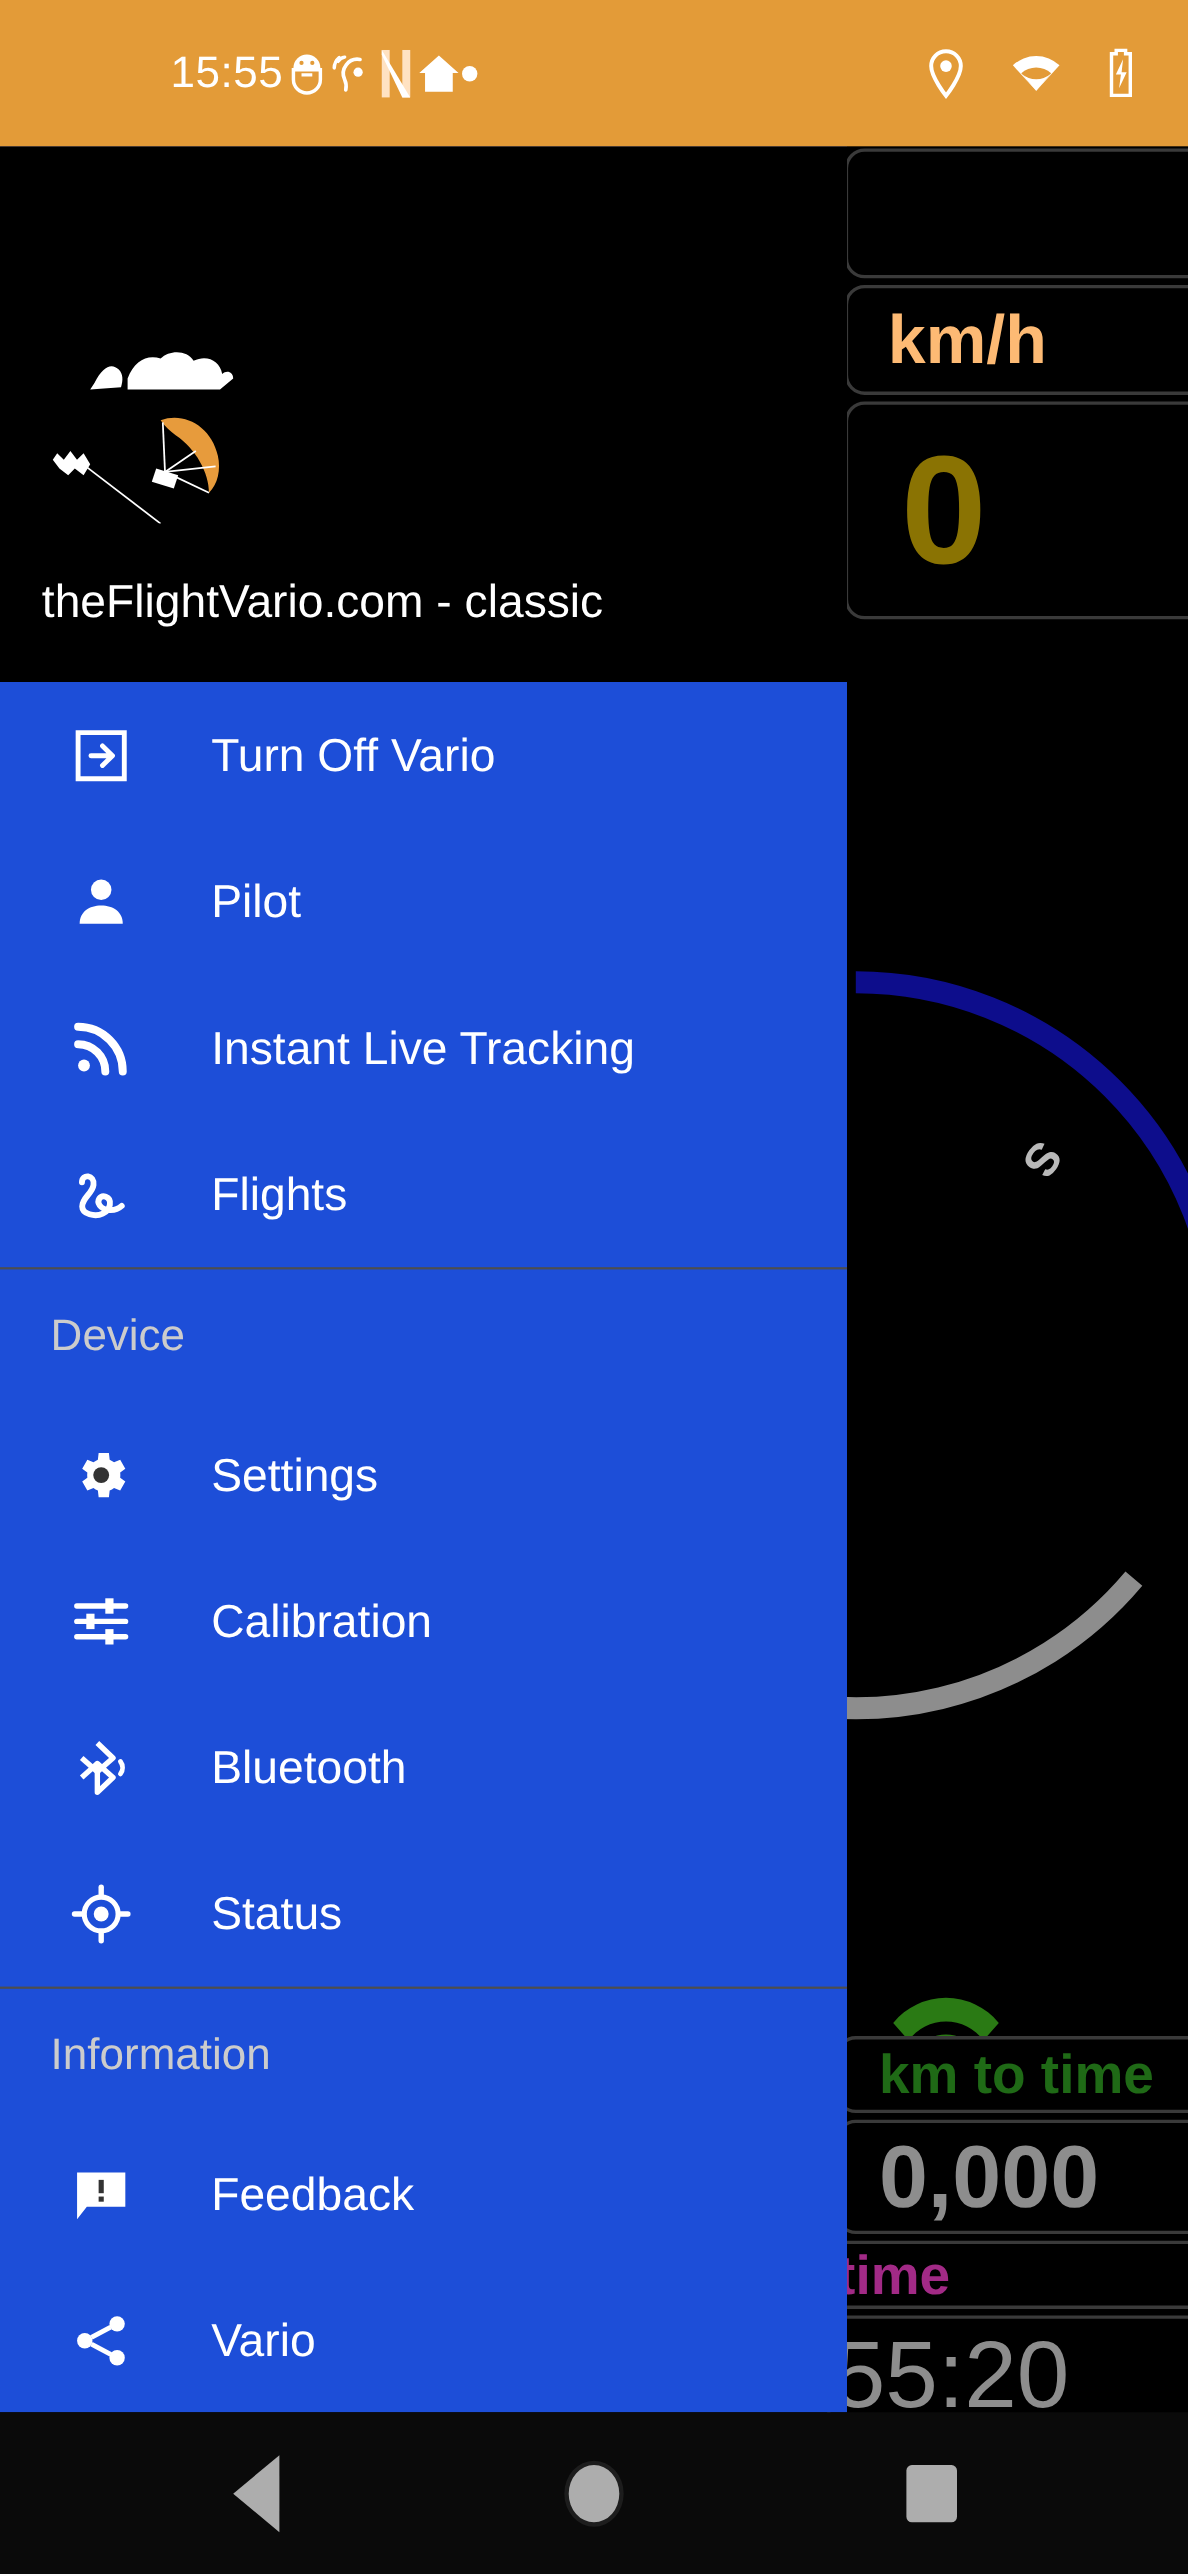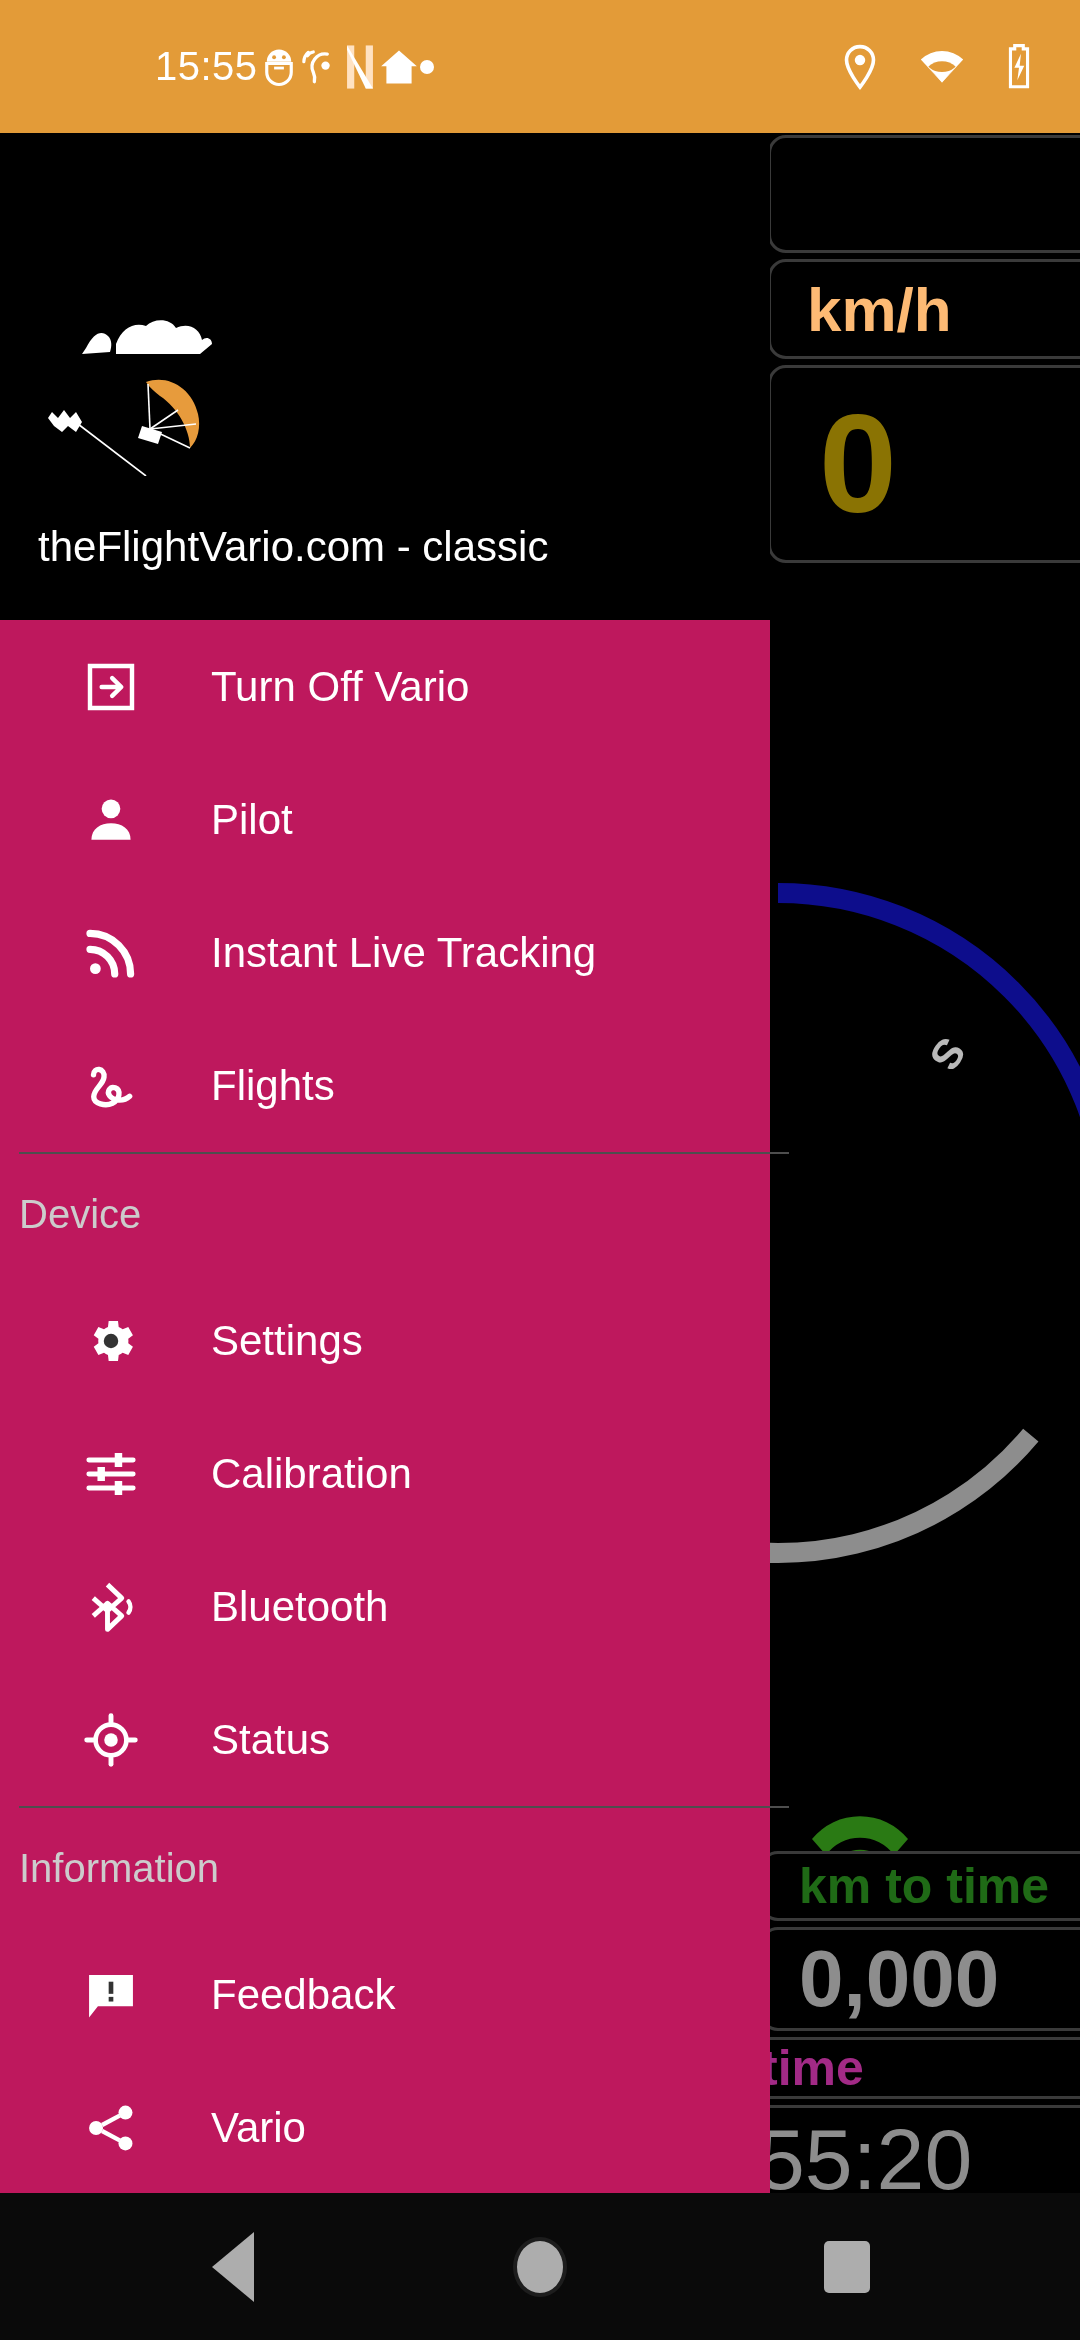--- a/index.html
+++ b/index.html
@@ -46,44 +46,44 @@
 
   
   #compass { position:absolute; left:418px; top:730px; width:720px; height:720px; }
 
   
   #greenwifi { position:absolute; left:800px; top:1678px; width:120px; height:90px; }
 
   
   #drawer {
     position:absolute; left:0; top:133px; width:770px; height:2060px;
-    background:#be185d;
+    background:#1d4ed8;
   }
   #drawer-header {
     position:absolute; left:0; top:0; width:770px; height:487px;
     background:#000;
   }
   #logo { position:absolute; left:38px; top:163px; width:240px; height:180px; }
   #app-title {
     position:absolute; left:38px; top:390px; width:700px;
     color:#fff; font-size:42px; white-space:nowrap;
   }
 
-  .menu-list { position:absolute; left:0; top:487px; width:884px;margin-left:19px; }
+  .menu-list { position:absolute; left:0; top:487px; width:884px; }
 
   .mrow {
     height:133px; display:flex; align-items:center; padding-left:64px;
   }
   .mrow .micon { width:56px; height:56px; flex:0 0 56px; display:flex; align-items:center; justify-content:center; }
   .mrow .mlabel { margin-left:72px; color:#ffffff; font-size:42px; white-space:nowrap; }
 
   .mdivider { height:2px; background:#4e4e4e; width:770px; }
 
   .msection {
-    height:120px; display:flex; align-items:center; 
+    height:120px; display:flex; align-items:center; padding-left:46px;
     color:#cccccc; font-size:40px;
   }
 
   
   #navbar {
     position:absolute; left:0; top:2193px; width:1080px; height:147px; background:#0a0a0a;
   }
   .nav-btn { position:absolute; top:0; height:147px; display:flex; align-items:center; justify-content:center; }
   #nav-back   { left:168px;  width:130px; }
   #nav-home   { left:475px;  width:130px; }

